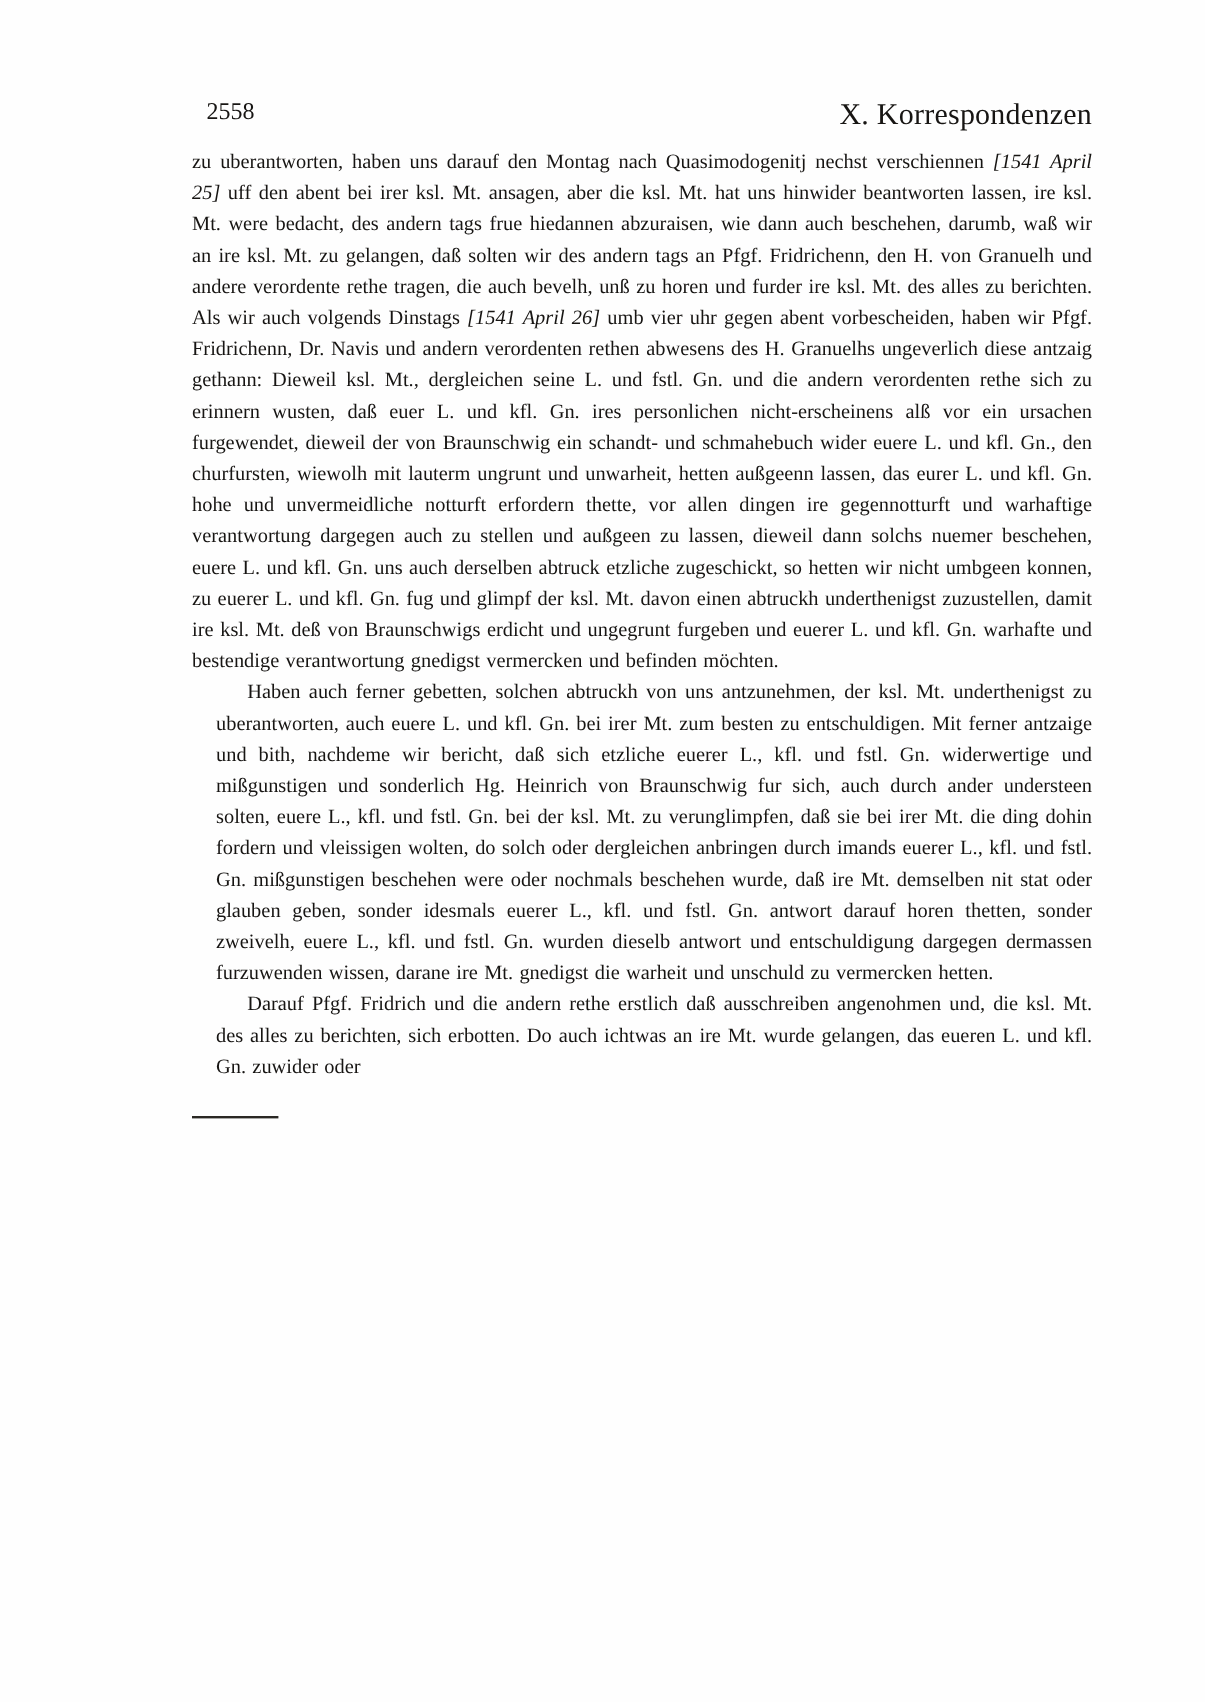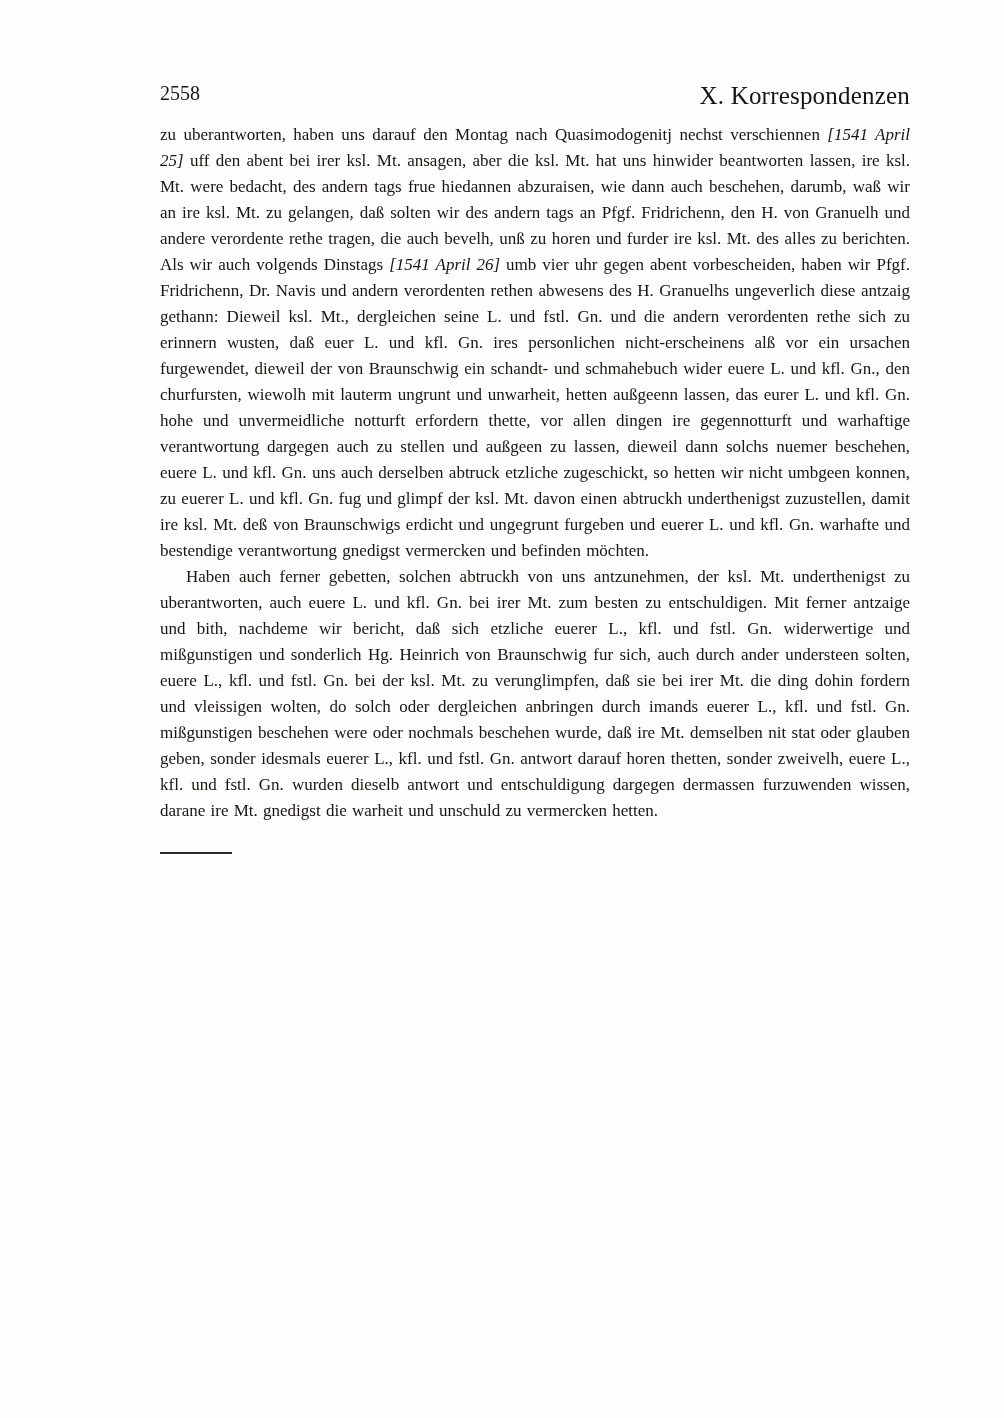--- a/index.html
+++ b/index.html
@@ -20,21 +20,21 @@
     overflow: hidden;
   }
   .running-head {
     position: relative;
     height: 28px;
     margin-bottom: 12px;
     font-size: 20px;
   }
   .page-num {
     position: absolute;
-    left: 0;
+    left: 12px;
     top: 0;
     font-size: 20px;
   }
   .head-title {
     display: block;
     text-align: right;
     font-size: 25px;
     letter-spacing: 0.2px;
   }
   .body-text {
@@ -42,20 +42,21 @@
     line-height: 26px;
     text-align: justify;
     word-spacing: 1px;
   }
   .body-text p {
     margin: 0;
     padding: 0;
   }
   .body-text p.indent {
     text-indent: 26px;
+    margin-left: 20px;
   }
   .body-text em {
     font-style: italic;
   }
   .footnote-sep {
     width: 72px;
     height: 0;
     border-top: 2px solid #2a2824;
     margin: 28px 0 9px 0;
   }
@@ -70,16 +71,17 @@
 
 <div class="page">
   <div class="running-head">
     <span class="page-num">2558</span>
     <span class="head-title">X. Korrespondenzen</span>
   </div>
 
   <div class="body-text">
       <p class=""><span>zu uberantworten, haben uns darauf den Montag nach Quasimodogenitj nechst verschiennen </span><em>[1541 April 25]</em><span> uff den abent bei irer ksl. Mt. ansagen, aber die ksl. Mt. hat uns hinwider beantworten lassen, ire ksl. Mt. were bedacht, des andern tags frue hiedannen abzuraisen, wie dann auch beschehen, darumb, waß wir an ire ksl. Mt. zu gelangen, daß solten wir des andern tags an Pfgf. Fridrichenn, den H. von Granuelh und andere verordente rethe tragen, die auch bevelh, unß zu horen und furder ire ksl. Mt. des alles zu berichten. Als wir auch volgends Dinstags </span><em>[1541 April 26]</em><span> umb vier uhr gegen abent vorbescheiden, haben wir Pfgf. Fridrichenn, Dr. Navis und andern verordenten rethen abwesens des H. Granuelhs ungeverlich diese antzaig gethann: Dieweil ksl. Mt., dergleichen seine L. und fstl. Gn. und die andern verordenten rethe sich zu erinnern wusten, daß euer L. und kfl. Gn. ires personlichen nicht-erscheinens alß vor ein ursachen furgewendet, dieweil der von Braunschwig ein schandt- und schmahebuch wider euere L. und kfl. Gn., den churfursten, wiewolh mit lauterm ungrunt und unwarheit, hetten außgeenn lassen, das eurer L. und kfl. Gn. hohe und unvermeidliche notturft erfordern thette, vor allen dingen ire gegennotturft und warhaftige verantwortung dargegen auch zu stellen und außgeen zu lassen, dieweil dann solchs nuemer beschehen, euere L. und kfl. Gn. uns auch derselben abtruck etzliche zugeschickt, so hetten wir nicht umbgeen konnen, zu euerer L. und kfl. Gn. fug und glimpf der ksl. Mt. davon einen abtruckh underthenigst zuzustellen, damit ire ksl. Mt. deß von Braunschwigs erdicht und ungegrunt furgeben und euerer L. und kfl. Gn. warhafte und bestendige verantwortung gnedigst vermercken und befinden möchten.</span></p>
       <p class="indent"><span>Haben auch ferner gebetten, solchen abtruckh von uns antzunehmen, der ksl. Mt. underthenigst zu uberantworten, auch euere L. und kfl. Gn. bei irer Mt. zum besten zu entschuldigen. Mit ferner antzaige und bith, nachdeme wir bericht, daß sich etzliche euerer L., kfl. und fstl. Gn. widerwertige und mißgunstigen und sonderlich Hg. Heinrich von Braunschwig fur sich, auch durch ander understeen solten, euere L., kfl. und fstl. Gn. bei der ksl. Mt. zu verunglimpfen, daß sie bei irer Mt. die ding dohin fordern und vleissigen wolten, do solch oder dergleichen anbringen durch imands euerer L., kfl. und fstl. Gn. mißgunstigen beschehen were oder nochmals beschehen wurde, daß ire Mt. demselben nit stat oder glauben geben, sonder idesmals euerer L., kfl. und fstl. Gn. antwort darauf horen thetten, sonder zweivelh, euere L., kfl. und fstl. Gn. wurden dieselb antwort und entschuldigung dargegen dermassen furzuwenden wissen, darane ire Mt. gnedigst die warheit und unschuld zu vermercken hetten.</span></p>
+      <p class="indent"><span>Darauf Pfgf. Fridrich und die andern rethe erstlich daß ausschreiben angenohmen und, die ksl. Mt. des alles zu berichten, sich erbotten. Do auch ichtwas an ire Mt. wurde gelangen, das eueren L. und kfl. Gn. zuwider oder</span></p>
     </div>
 
   <div class="footnote-sep"></div>
 </div>
 
 </body></html>

